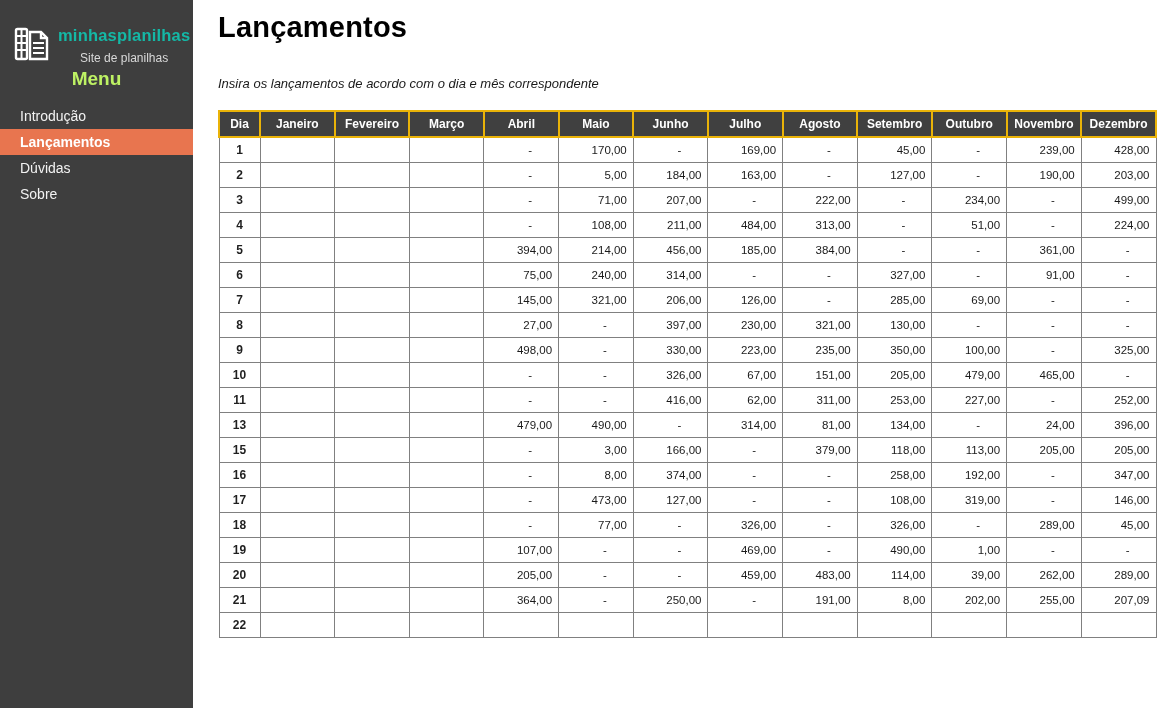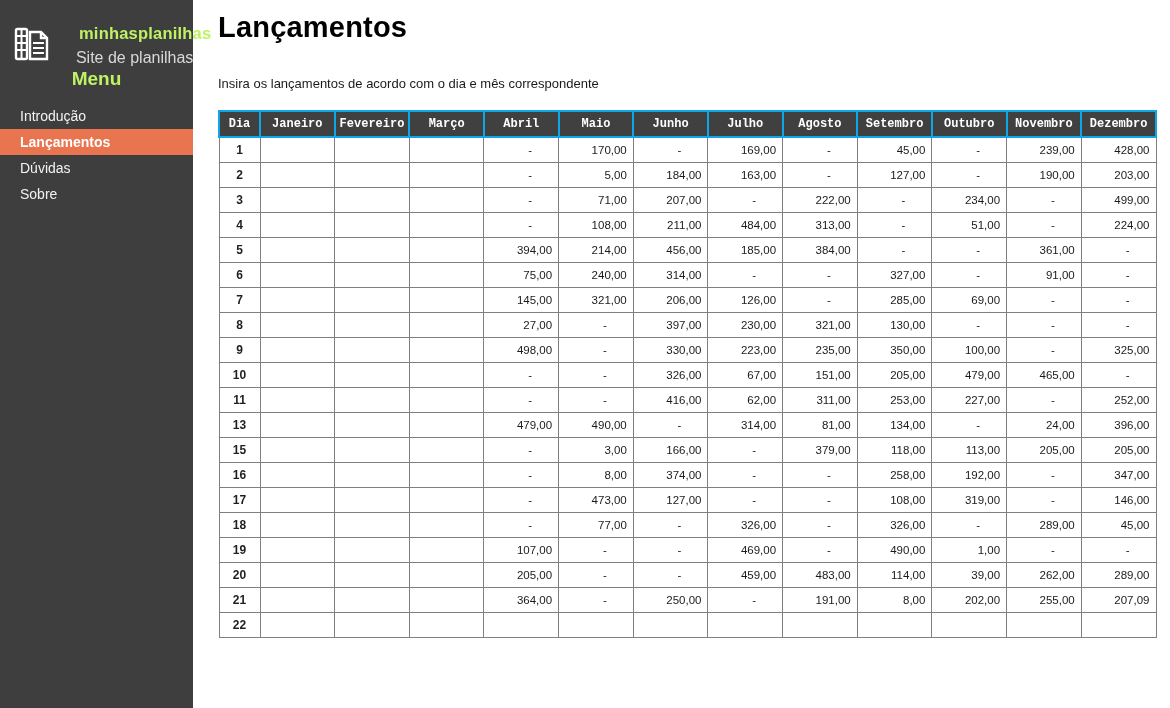--- a/index.html
+++ b/index.html
@@ -24,22 +24,22 @@
     background: var(--sidebar-bg);
     color: #f2f2f2;
   }
   .logo {
     display: flex; align-items: center;
     padding: 24px 8px 0 13px;
     gap: 7px;
   }
   .logo-icon { flex: 0 0 auto; }
   .logo-text { line-height: 1.05; text-align: center; }
-  .brand { font-size: 16.5px; font-weight: bold; color: #bef264; letter-spacing: 0.2px; margin-left: 21px; }
-  .tagline { font-size: 16px; color: #d9d9d9; margin-top: 8px; }
+  .brand { font-size: 16.5px; font-weight: bold; color: #14b8a6; letter-spacing: 0.2px; }
+  .tagline { font-size: 12px; color: #d9d9d9; margin-top: 8px; }
   .menu-title {
     text-align: center;
     font-size: 19px; font-weight: bold; color: #bef264;
   }
   .menu { margin-top: 13px; list-style: none; }
   .menu-item {
     height: 26px; line-height: 26px;
     padding-left: 20px;
     font-size: 14px;
     color: #f2f2f2;
@@ -62,42 +62,42 @@
     margin-top: 11px;
     font-size: 29px;
     font-weight: bold;
     color: #000000;
     letter-spacing: 0.2px;
   }
   .page-subtitle {
     margin-top: 32px;
     font-size: 13px;
     color: #1a1a1a;
+    font-style: italic;
   }
 
   
   table.sheet {
     margin-top: 19px;
     border-collapse: collapse;
     table-layout: fixed;
     width: 939px;
   }
   table.sheet col.day-col { width: 41px; }
   table.sheet th {
     background: var(--header-bg);
     color: #ffffff;
     font-size: 12px;
     font-weight: bold;
     height: 26px;
-    border: 2px solid #0ea5e9;
+    border: 2px solid #eab308;
     text-align: center;
     padding: 0;
     overflow: hidden;
     white-space: nowrap;
-    font-family: Liberation Mono, monospace;
   }
   table.sheet td {
     border: 1px solid var(--grid);
     height: 25px;
     font-size: 11.5px;
     padding: 0 6px 0 0;
     text-align: right;
     white-space: nowrap;
     overflow: hidden;
     background: #ffffff;

